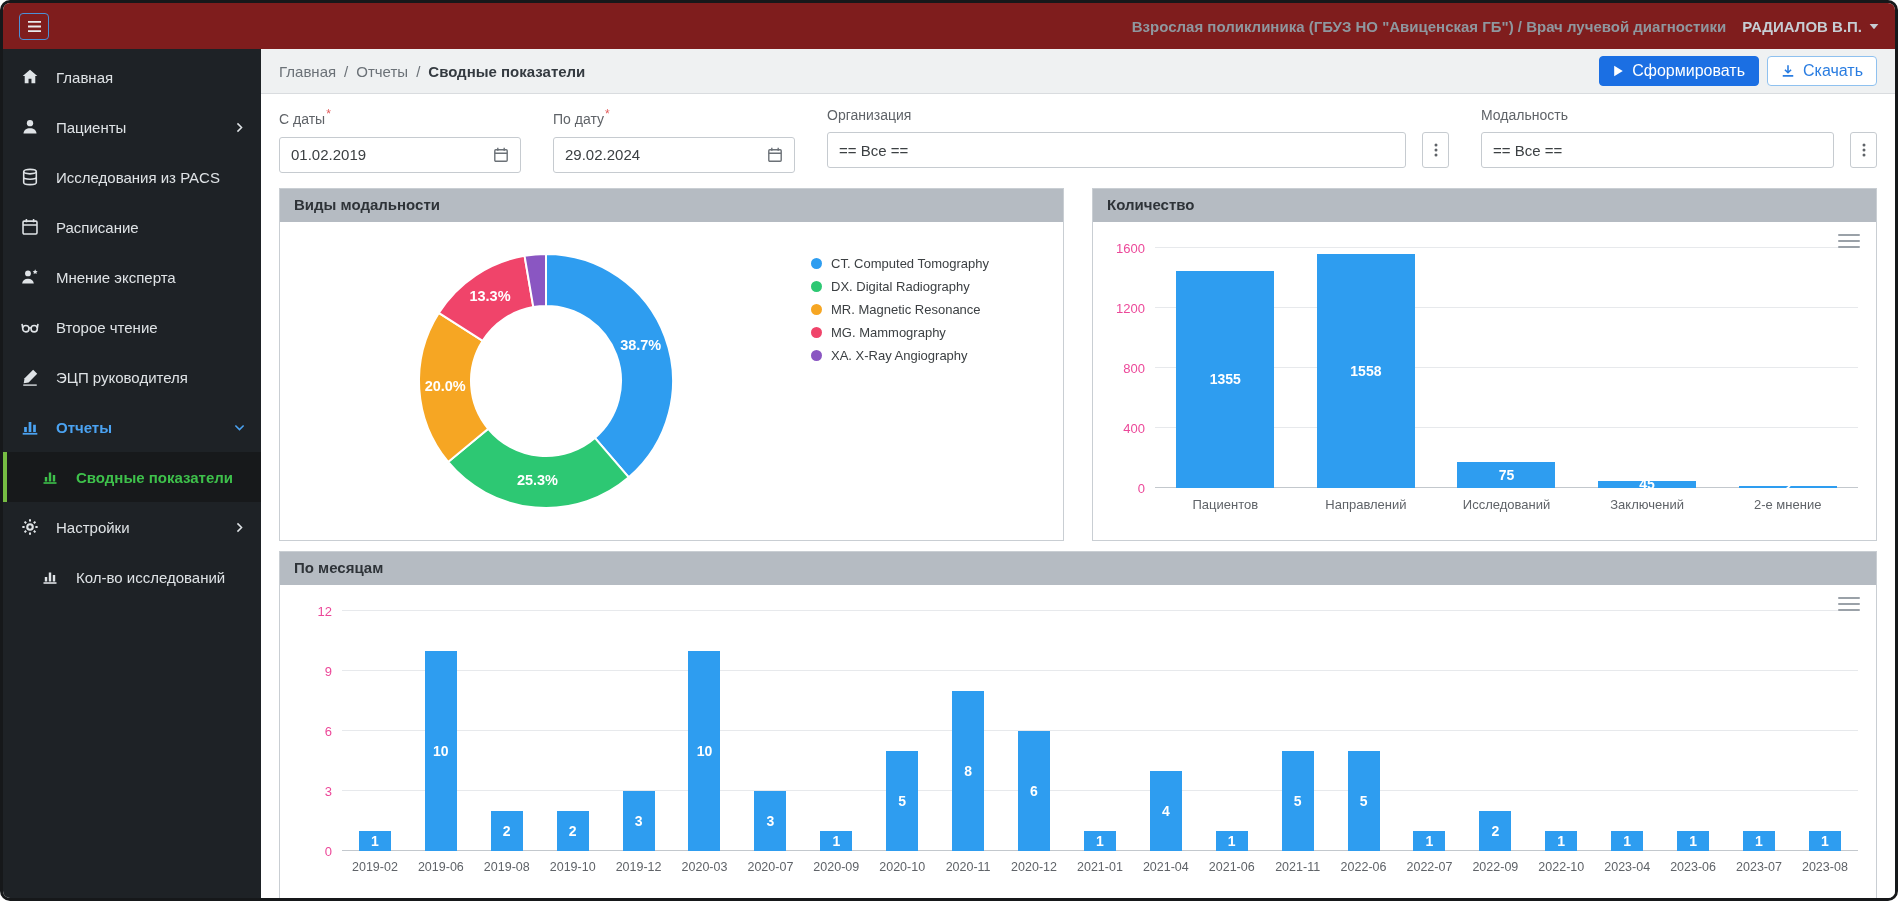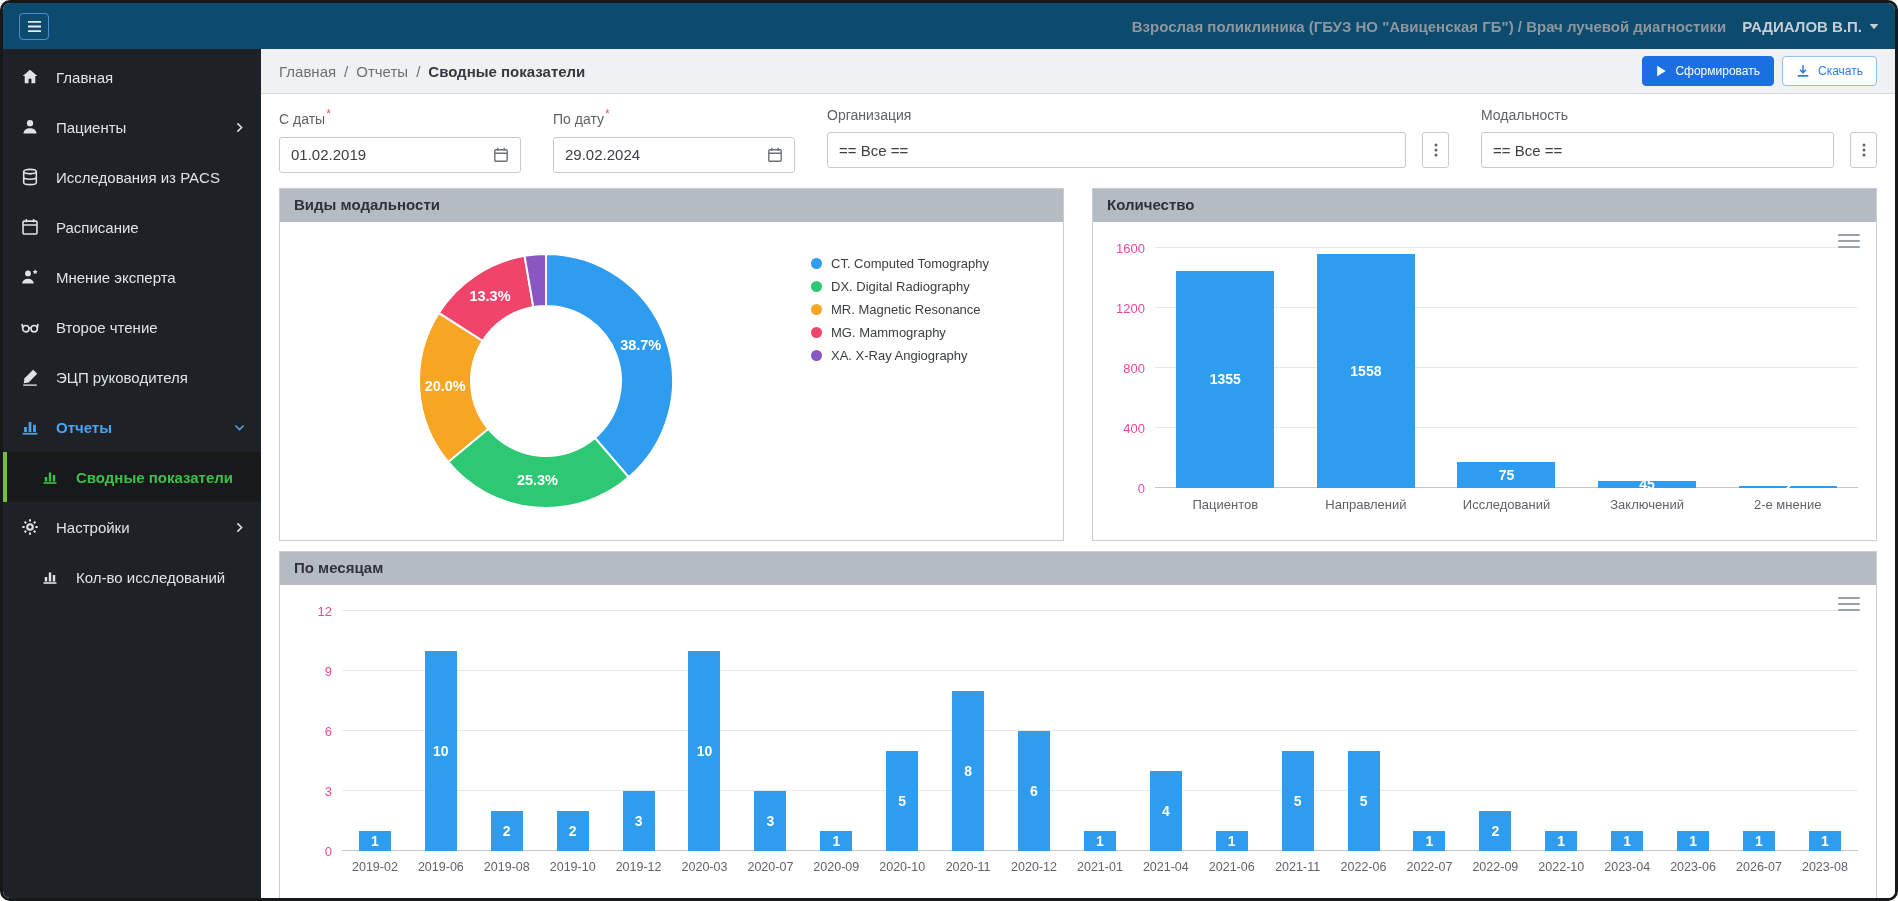--- a/index.html
+++ b/index.html
@@ -1,41 +1,41 @@
 <!DOCTYPE html>
 <html><head>
 <meta charset="utf-8">
 <style>
   *{box-sizing:border-box;margin:0;padding:0;}
   html,body{overflow:hidden;background:#fff;}
   body{font-family:"Liberation Sans",sans-serif;}
   .app{width:1898px;height:901px;border:3px solid #16181a;border-radius:10px;overflow:hidden;background:#fff;display:flex;flex-direction:column;}
   
-  .topbar{flex:0 0 46px;background:#0c4a6e;display:flex;align-items:center;justify-content:space-between;padding:0 16px;}
+  .topbar{flex:0 0 46px;background:#7f1d1d;display:flex;align-items:center;justify-content:space-between;padding:0 16px;}
   .hamburger-btn{width:30px;height:27px;border:1px solid #4d8fd6;border-radius:4px;background:transparent;display:flex;align-items:center;justify-content:center;cursor:pointer;color:#e8eaed;}
   .topbar-right{display:flex;align-items:center;gap:16px;}
   .clinic{color:#8f979e;font-size:15px;font-weight:bold;}
   .user-menu{color:#c6cdd3;font-size:15px;font-weight:bold;display:flex;align-items:center;gap:7px;cursor:pointer;}
   
   .body-row{display:flex;flex:1;min-height:0;}
   .sidebar{flex:0 0 258px;background:#1e2226;padding-top:3px;}
   .side-item{height:50px;display:flex;align-items:center;gap:15px;padding:0 16px;color:#dfe3e6;font-size:15px;cursor:pointer;}
   .side-item .icon{width:22px;display:flex;justify-content:center;align-items:center;}
   .side-item .chev{margin-left:auto;display:flex;}
   .side-item.active{color:#4ba3f2;font-weight:bold;}
   .side-item.submenu{padding-left:36px;}
   .side-item.selected{color:#3ec14b;font-weight:bold;background:#17191b;border-left:4px solid #76bc43;padding-left:32px;}
   .main{flex:1;display:flex;flex-direction:column;background:#fff;min-width:0;}
   
   .crumb-bar{flex:0 0 45px;background:#eff1f2;border-bottom:1px solid #d9dcdf;display:flex;align-items:center;justify-content:space-between;padding:0 18px;}
   .crumbs{display:flex;align-items:center;gap:8px;font-size:15px;color:#6b7177;}
   .crumbs a{color:#6b7177;text-decoration:none;cursor:pointer;}
   .crumbs .current{color:#343a40;font-weight:bold;}
   .crumb-actions{display:flex;gap:8px;}
-  .btn{height:30px;border-radius:4px;font-size:12px;display:inline-flex;align-items:center;gap:8px;padding:0 13px;cursor:pointer;font-family:inherit;}
+  .btn{height:30px;border-radius:4px;font-size:16px;display:inline-flex;align-items:center;gap:8px;padding:0 13px;cursor:pointer;font-family:inherit;}
   .btn.primary{background:#1b6fe3;border:1px solid #1b6fe3;color:#fff;}
   .btn.outline{background:#fff;border:1px solid #8fc1ef;color:#2a7de1;}
   
   .filters{display:flex;gap:32px;padding:13px 18px 15px;}
   .filter{display:flex;flex-direction:column;gap:9px;}
   .filter .flabel{font-size:14px;color:#5f6368;}
   .req{color:#e25b5b;font-size:12px;vertical-align:super;margin-left:1px;}
   .f-date{width:242px;gap:10px;}
   .f-org{flex:1;}
   .f-mod{width:396px;}
@@ -564,21 +564,21 @@
                 <span class="cat small">2021-01</span>
                 <span class="cat small">2021-04</span>
                 <span class="cat small">2021-06</span>
                 <span class="cat small">2021-11</span>
                 <span class="cat small">2022-06</span>
                 <span class="cat small">2022-07</span>
                 <span class="cat small">2022-09</span>
                 <span class="cat small">2022-10</span>
                 <span class="cat small">2023-04</span>
                 <span class="cat small">2023-06</span>
-                <span class="cat small">2026-07</span>
+                <span class="cat small">2023-07</span>
                 <span class="cat small">2023-08</span>
               </div>
             </div>
           <button class="chart-menu">
               <span></span>
               <span></span>
               <span></span>
             </button>
         </div>
       </section>

